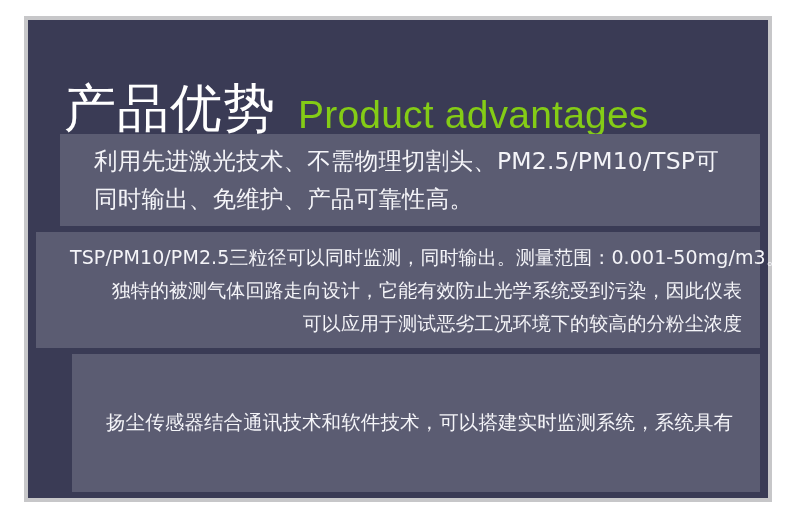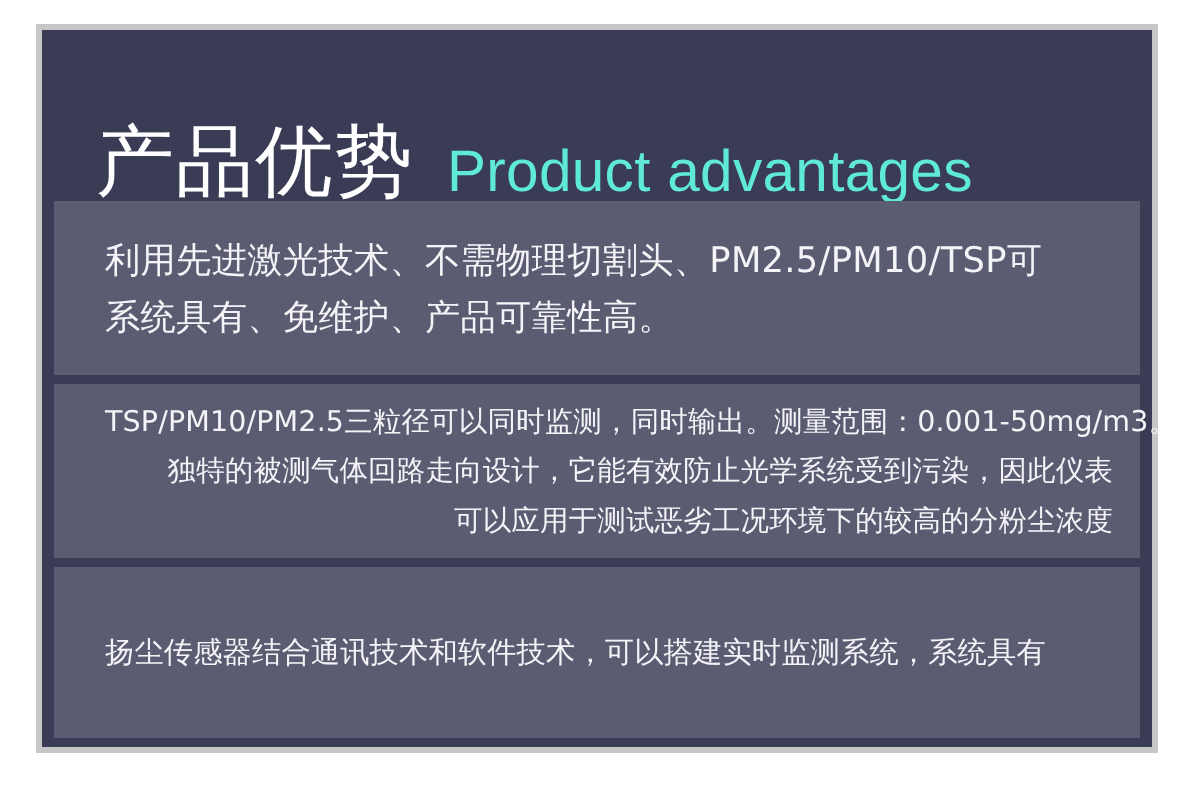--- a/index.html
+++ b/index.html
@@ -58,21 +58,21 @@
   #title-cn {
     color: #ffffff;
     font-size: 52px;
     line-height: 1;
     letter-spacing: 1px;
     font-weight: 400;
     white-space: nowrap;
     font-family: "DejaVu Sans", "Liberation Sans", sans-serif;
   }
   #title-en {
-    color: #5eead4;
+    color: #84cc16;
     font-size: 39px;
     line-height: 1;
     font-weight: 300;
     margin-left: 22px;
     white-space: nowrap;
     letter-spacing: 0.2px;
     font-family: "Liberation Sans", "DejaVu Sans", sans-serif;
   }
 
   
@@ -98,22 +98,23 @@
     margin-top: 6px;
   }
 
   .block-line {
     white-space: pre;
     font-family: "DejaVu Sans", "Liberation Sans", sans-serif;
   }
 
   
   #block-1 {
-    height: 116px;
+    height: 92px;
     padding: 0 30px 0 34px;
+    margin-left: 24px;
   }
   #block-1 .block-line {
     font-size: 23.5px;
     line-height: 38px;
     letter-spacing: 0.2px;
   }
 
   
   #block-2 {
     height: 116px;
@@ -123,20 +124,21 @@
     font-size: 19px;
     line-height: 33px;
     letter-spacing: 0.1px;
     text-align: right;
   }
 
   
   #block-3 {
     flex: 1 1 auto;
     padding: 0 18px 0 34px;
+    margin-left: 36px;
   }
   #block-3 .block-line {
     font-size: 19.5px;
     line-height: 44px;
     letter-spacing: 0.1px;
   }
 </style>
 </head>
 <body>
 
@@ -147,21 +149,21 @@
 
       <div id="header">
         <span id="title-cn">产品优势</span>
         <span id="title-en">Product advantages</span>
       </div>
 
       <div id="blocks">
 
         <div class="block" id="block-1">
           <div class="block-line">利用先进激光技术、不需物理切割头、PM2.5/PM10/TSP可</div>
-          <div class="block-line">系统具有、免维护、产品可靠性高。</div>
+          <div class="block-line">同时输出、免维护、产品可靠性高。</div>
         </div>
 
         <div class="block" id="block-2">
           <div class="block-line">TSP/PM10/PM2.5三粒径可以同时监测，同时输出。测量范围：0.001-50mg/m3。</div>
           <div class="block-line">独特的被测气体回路走向设计，它能有效防止光学系统受到污染，因此仪表</div>
           <div class="block-line">可以应用于测试恶劣工况环境下的较高的分粉尘浓度</div>
         </div>
 
         <div class="block" id="block-3">
           <div class="block-line">扬尘传感器结合通讯技术和软件技术，可以搭建实时监测系统，系统具有</div>

